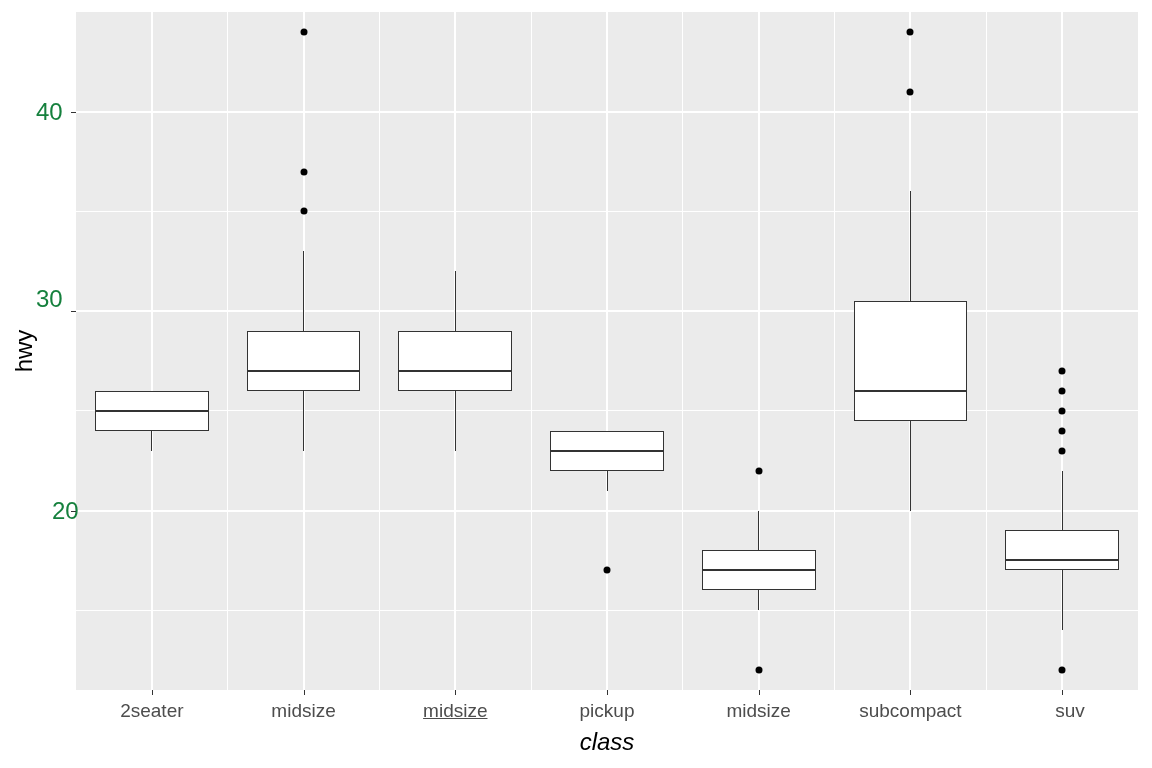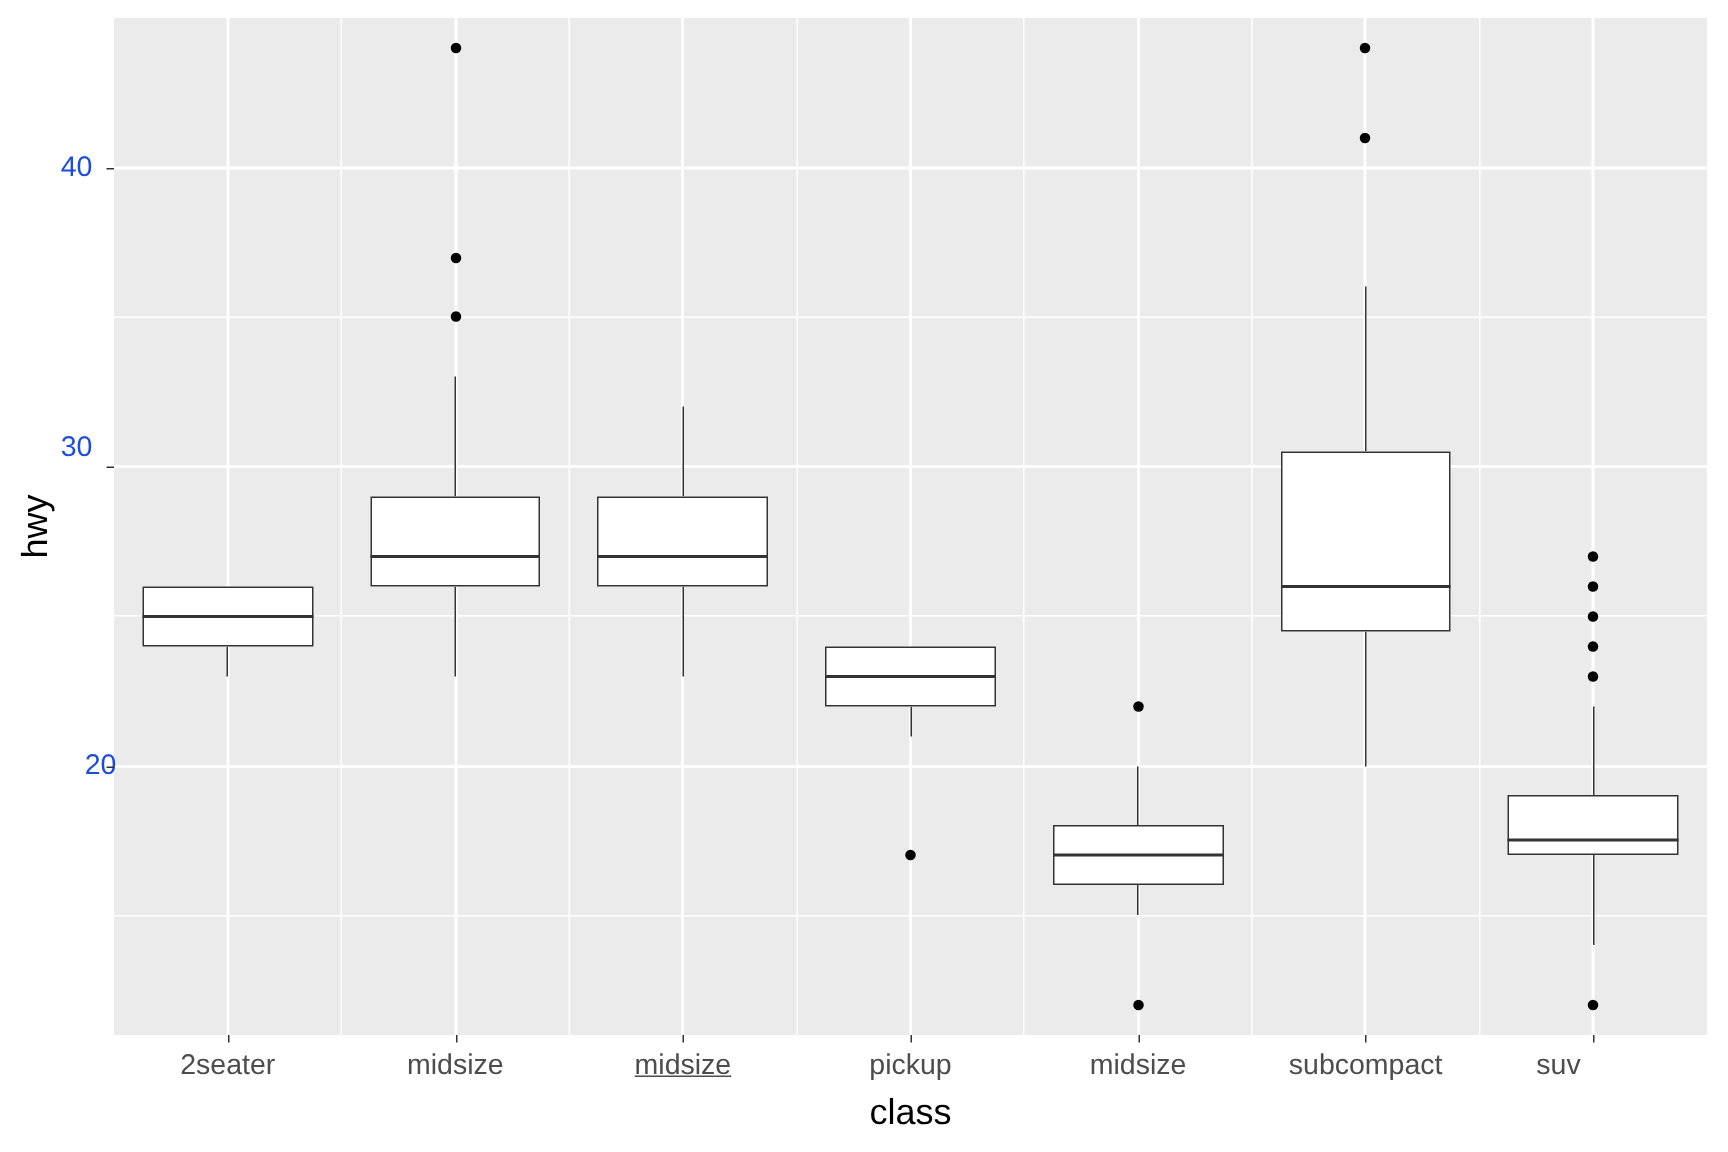--- a/index.html
+++ b/index.html
@@ -30,23 +30,23 @@
   .grid-major-v, .grid-minor-v {
     position: absolute;
     top: 0;
     height: 100%;
     background: #ffffff;
   }
   .grid-major-v { width: 2px; }
   .grid-minor-v { width: 1px; }
   .y-tick-label {
     position: absolute;
-    text-align: center;
-    font-size: 19px;
-    color: #1d4ed8;
+    text-align: left;
+    font-size: 24px;
+    color: #15803d;
     transform: translateY(-50%);
   }
   .y-tick-mark {
     position: absolute;
     width: 5px;
     height: 1px;
     background: #333333;
   }
   .x-tick-label {
     position: absolute;
@@ -158,34 +158,34 @@
       <div class="box" style="left: 929.25px; width: 113.786px; top: 518.471px; height: 39.8824px;"></div>
       <div class="median" style="left: 929.25px; width: 113.786px; top: 547.382px;"></div>
       <div class="outlier" style="left: 986.143px; top: 658.059px;"></div>
       <div class="outlier" style="left: 986.143px; top: 438.706px;"></div>
       <div class="outlier" style="left: 986.143px; top: 418.765px;"></div>
       <div class="outlier" style="left: 986.143px; top: 398.824px;"></div>
       <div class="outlier" style="left: 986.143px; top: 378.882px;"></div>
       <div class="outlier" style="left: 986.143px; top: 358.941px;"></div>
     </div>
   <div class="axis-title-y" id="ylab" style="left: 24px; top: 351px;">hwy</div>
-  <div class="axis-title-x" id="xlab" style="left: 607px; top: 728px;">class</div>
+  <div class="axis-title-x" id="xlab" style="left: 607px; top: 728px; font-style: italic;">class</div>
 <div class="y-tick-label" style="left: 52px; width: 30px; top: 510.529px;">20</div>
     <div class="y-tick-mark" style="left: 71px; top: 510.529px;"></div>
     <div class="y-tick-label" style="left: 36px; width: 30px; top: 299px;">30</div>
     <div class="y-tick-mark" style="left: 71px; top: 311.118px;"></div>
     <div class="y-tick-label" style="left: 36px; width: 30px; top: 111.706px;">40</div>
     <div class="y-tick-mark" style="left: 71px; top: 111.706px;"></div>
     <div class="x-tick-label" style="left: 151.857px; top: 700px;">2seater</div>
     <div class="x-tick-mark" style="left: 151.857px; top: 690px;"></div>
     <div class="x-tick-label" style="left: 303.571px; top: 700px;">midsize</div>
     <div class="x-tick-mark" style="left: 303.571px; top: 690px;"></div>
     <div class="x-tick-label" style="left: 455.286px; top: 700px; text-decoration: underline;">midsize</div>
     <div class="x-tick-mark" style="left: 455.286px; top: 690px;"></div>
     <div class="x-tick-label" style="left: 607px; top: 700px;">pickup</div>
     <div class="x-tick-mark" style="left: 607px; top: 690px;"></div>
     <div class="x-tick-label" style="left: 758.714px; top: 700px;">midsize</div>
     <div class="x-tick-mark" style="left: 758.714px; top: 690px;"></div>
     <div class="x-tick-label" style="left: 910.429px; top: 700px;">subcompact</div>
     <div class="x-tick-mark" style="left: 910.429px; top: 690px;"></div>
-    <div class="x-tick-label" style="left: 1039px; top: 700px;">suv</div>
+    <div class="x-tick-label" style="left: 1070px; top: 700px;">suv</div>
     <div class="x-tick-mark" style="left: 1062.14px; top: 690px;"></div>
   </div>
 
 </body></html>

